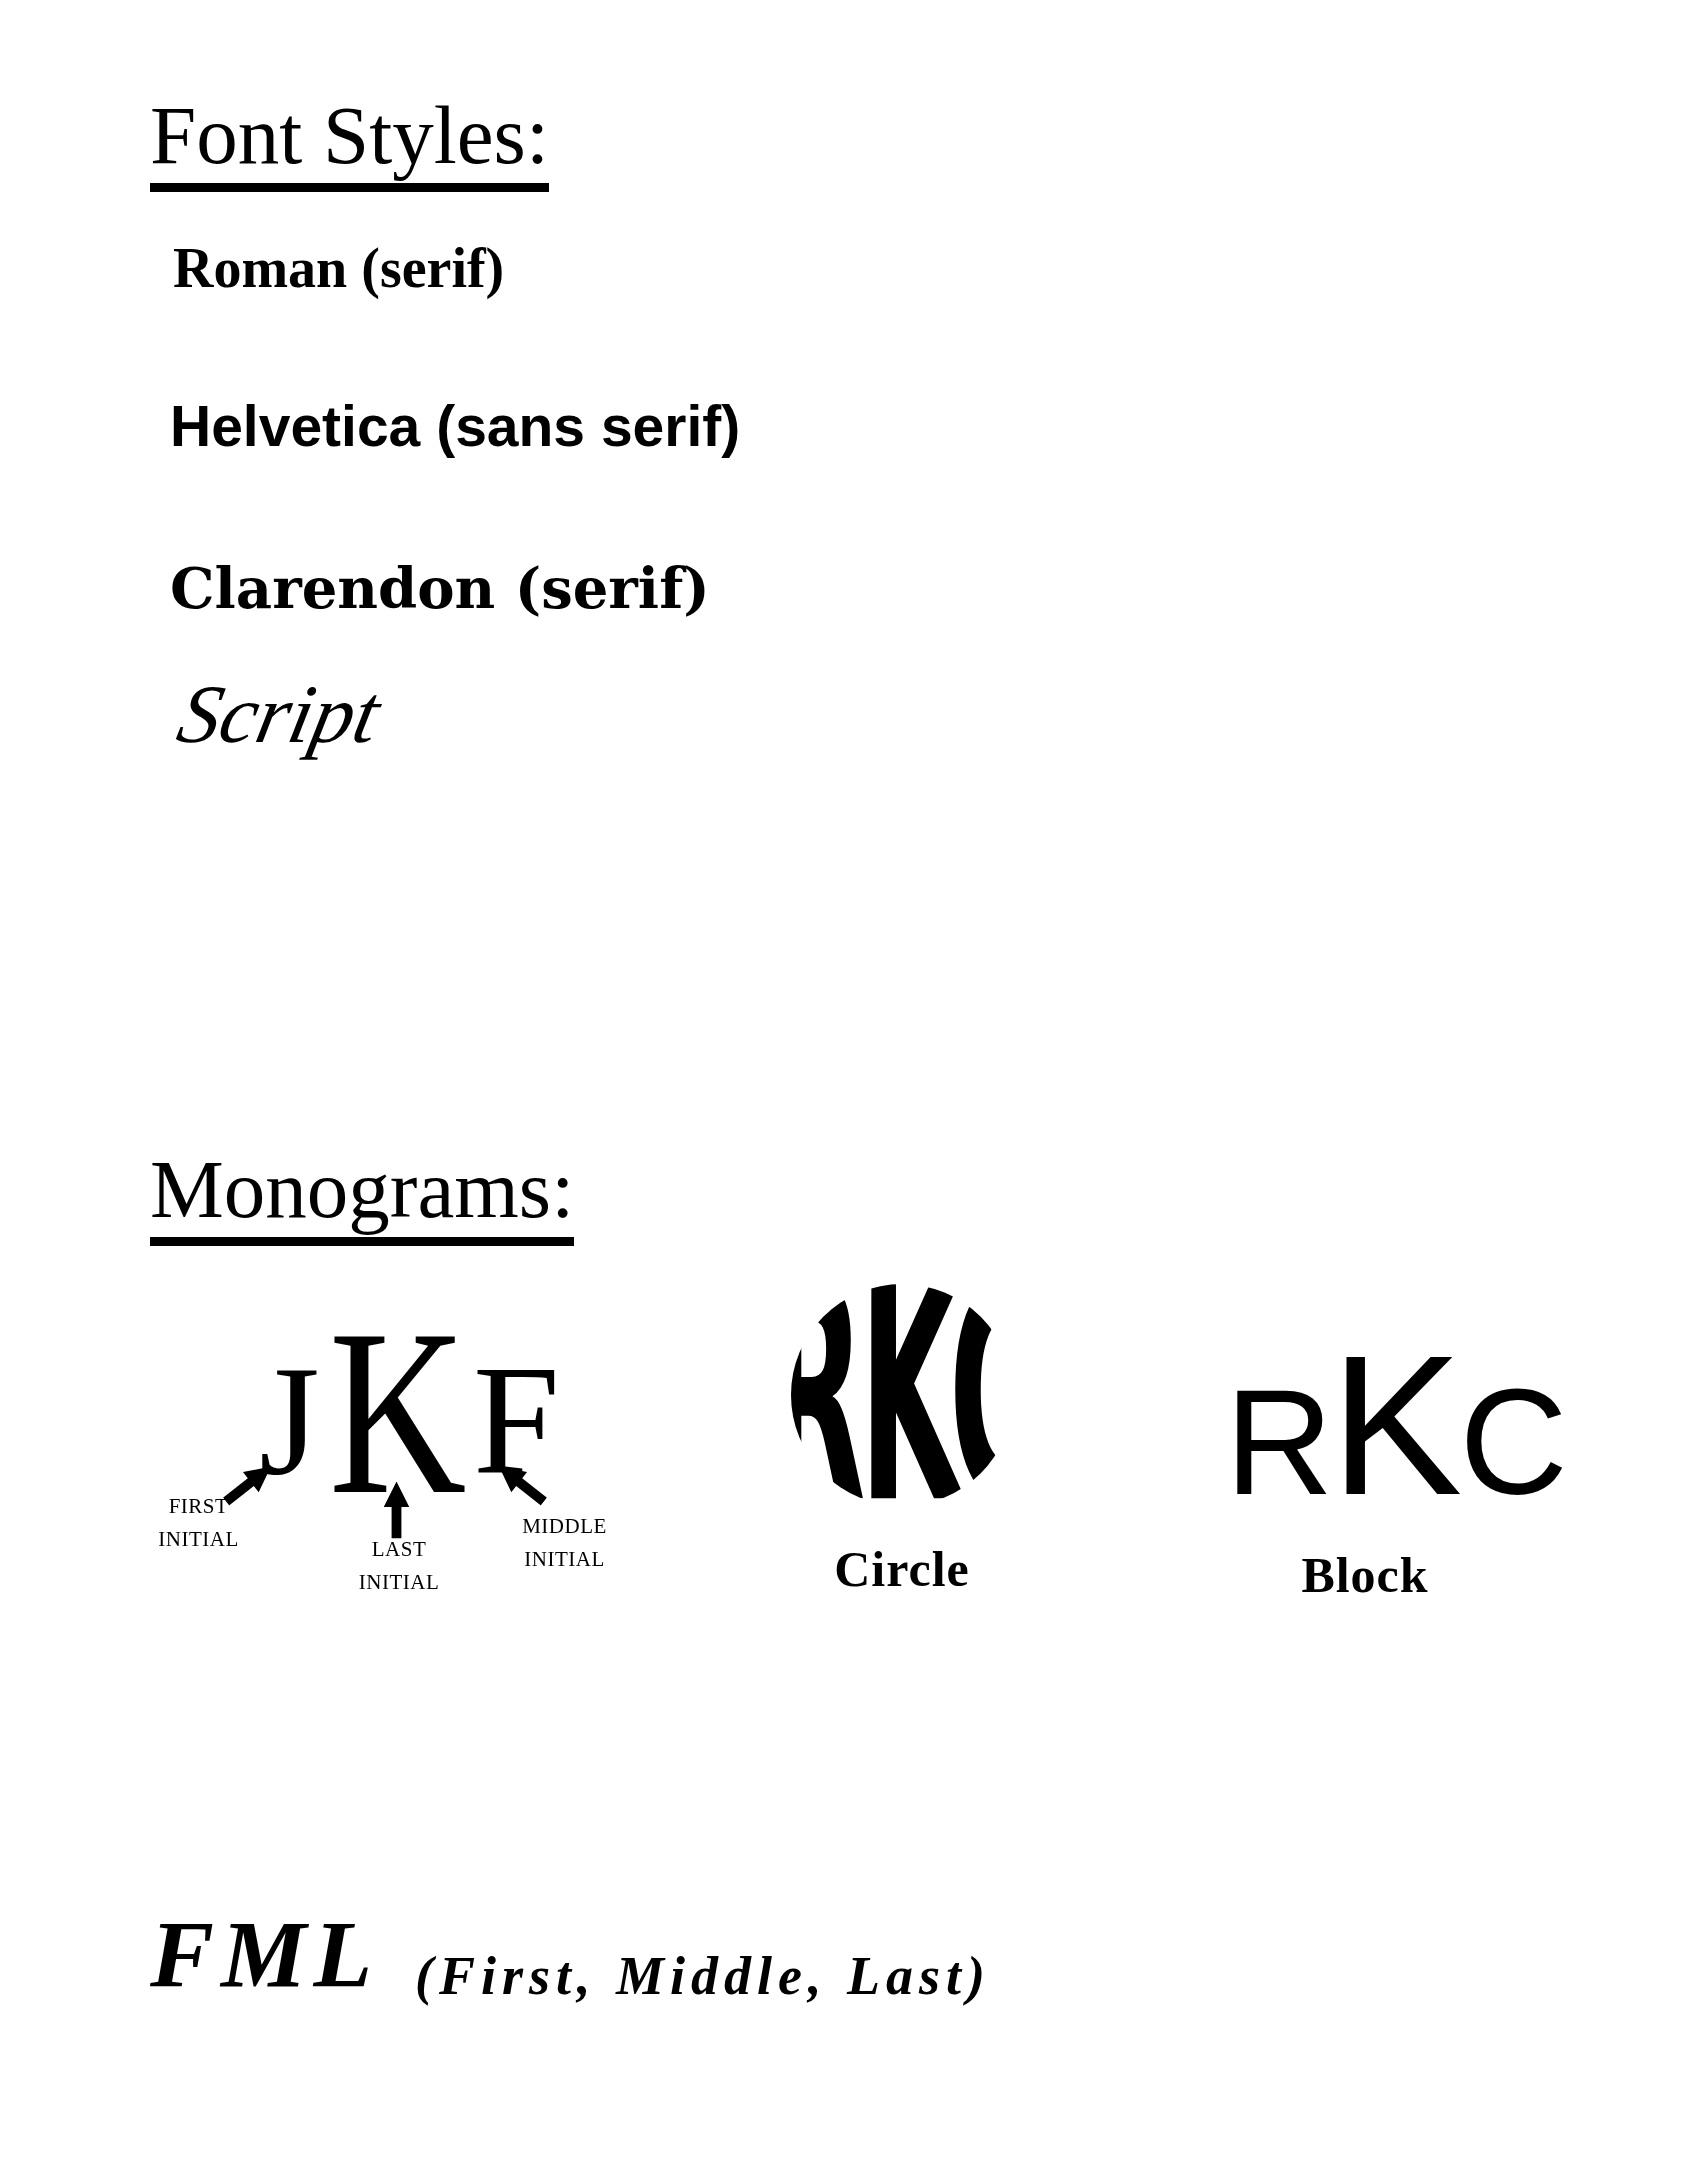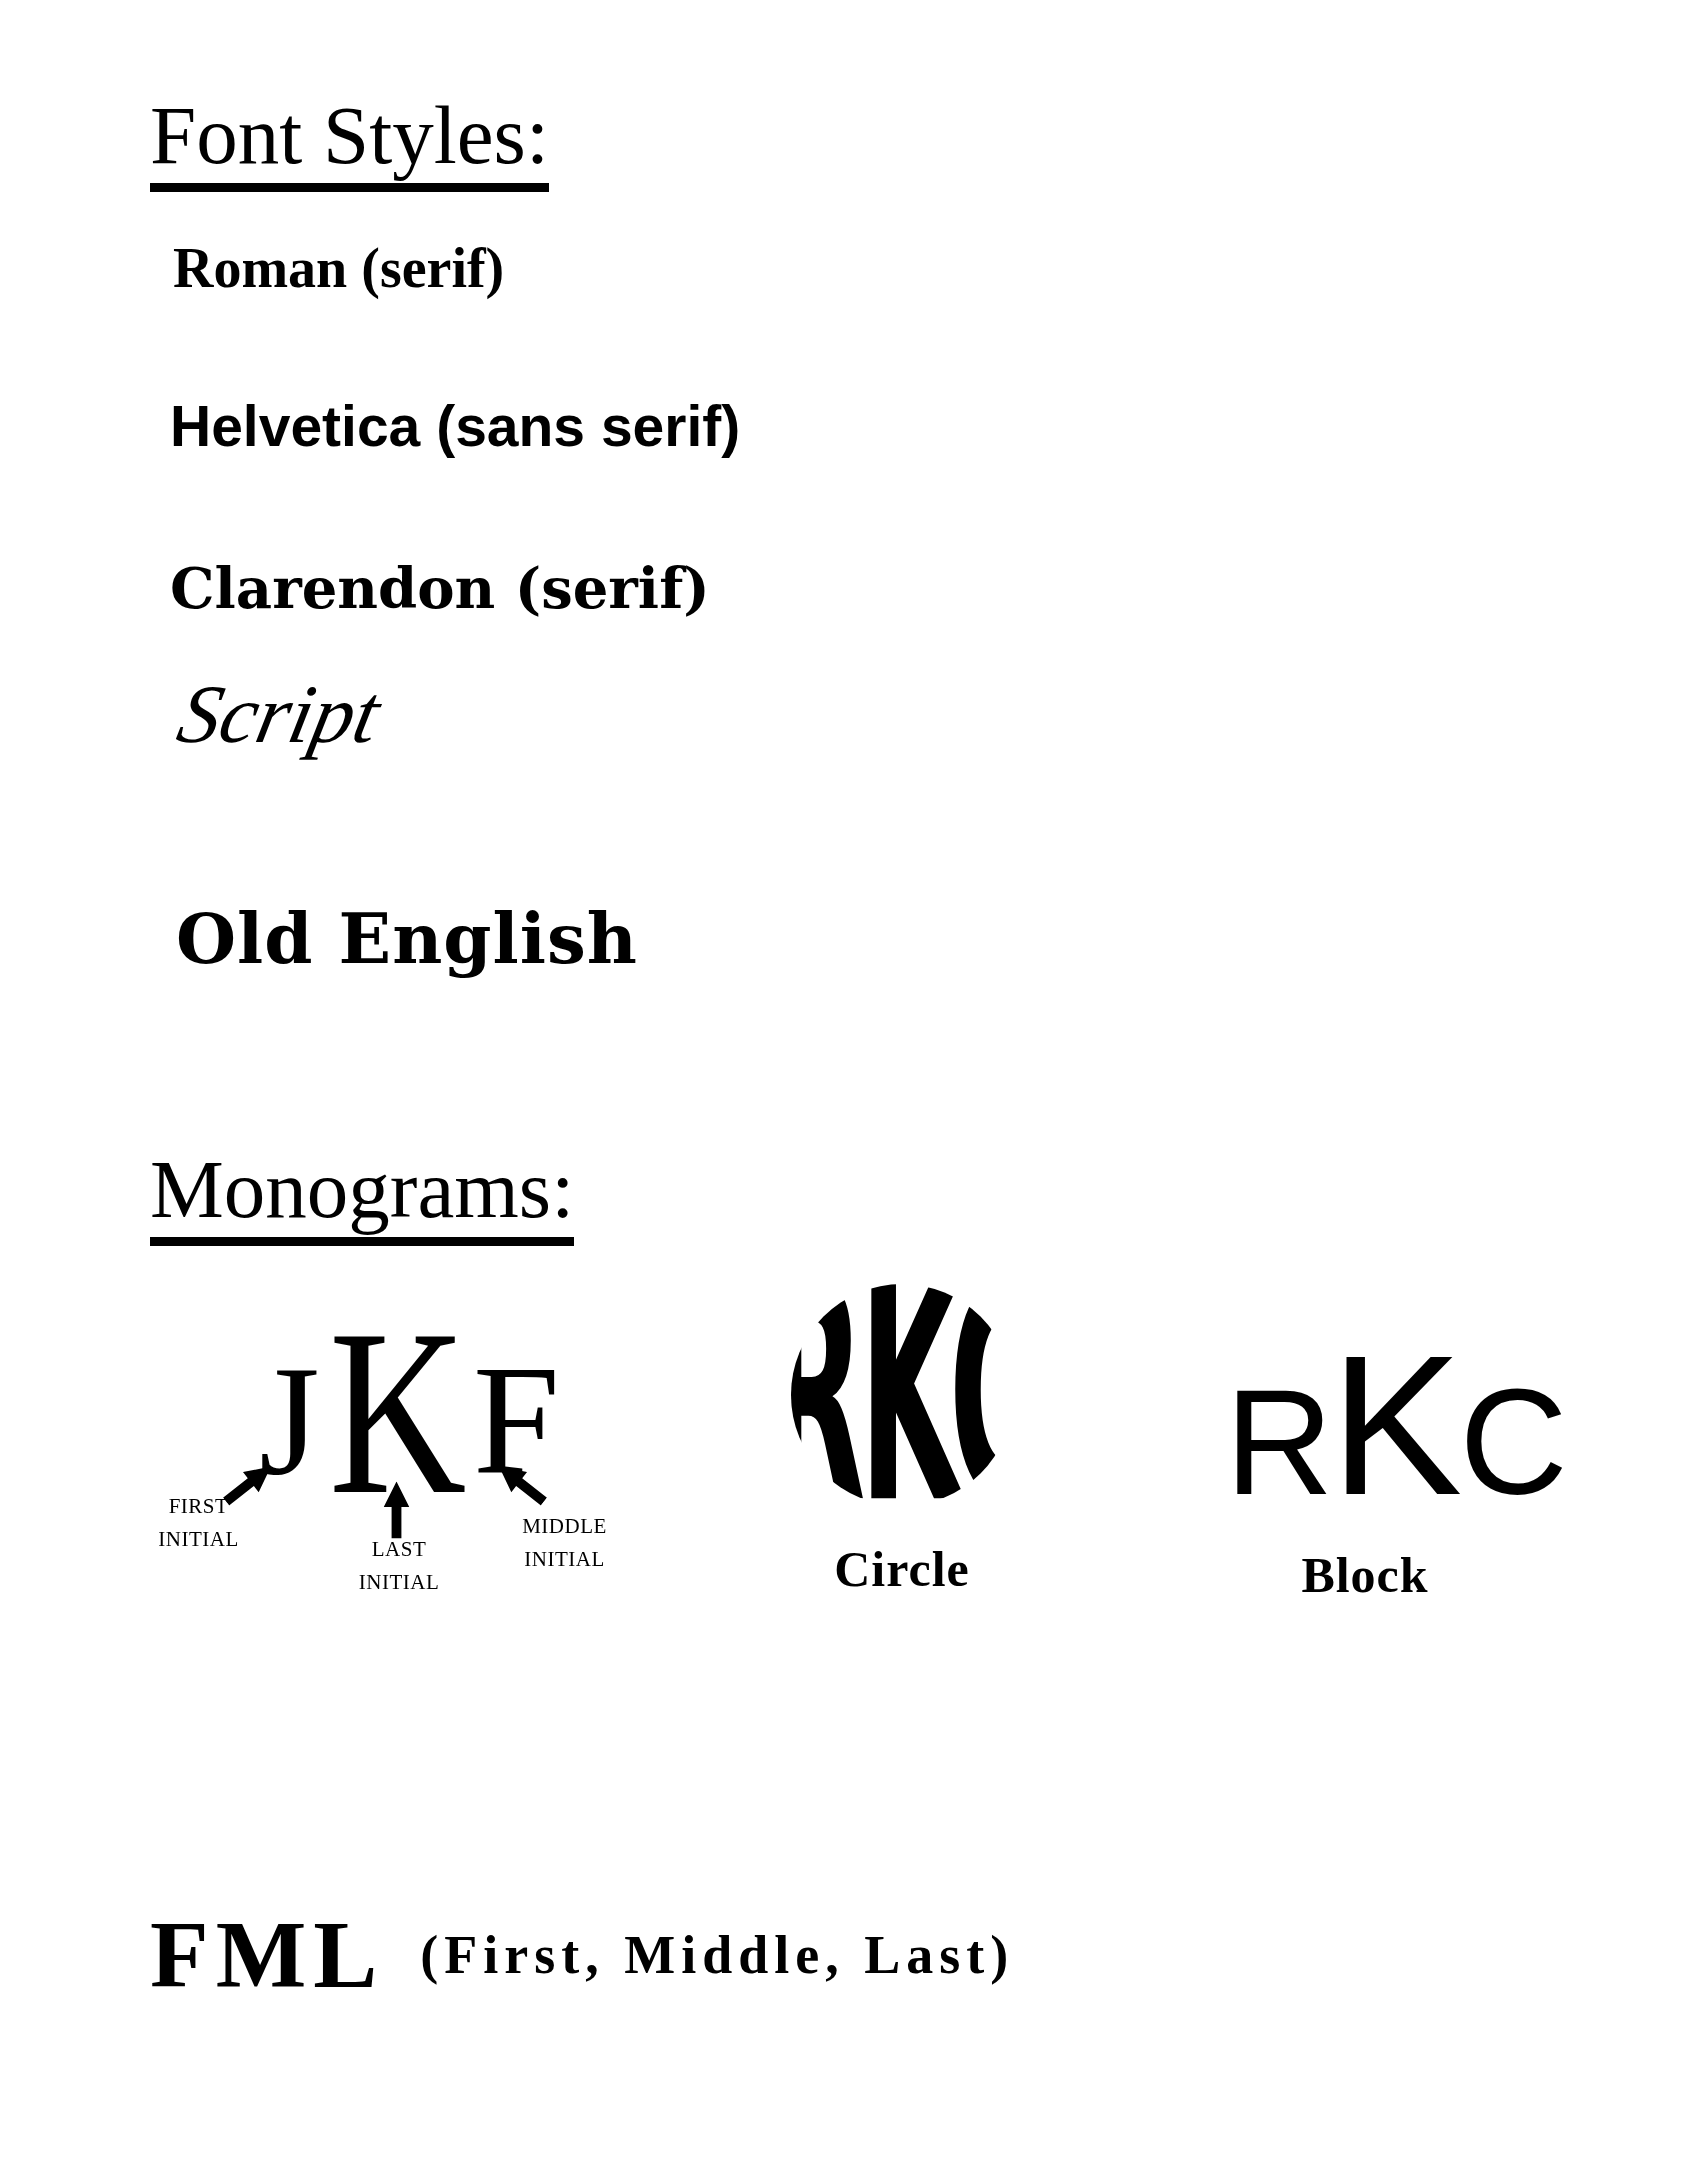--- a/index.html
+++ b/index.html
@@ -100,44 +100,44 @@
     line-height: 1;
   }
   #caption-circle { left: 791px;  top: 1544px; width: 222px; }
   #caption-block  { left: 1241px; top: 1550px; width: 248px; text-align: center; }
 
   
   .fml-row {
     position: absolute;
     left: 150px; top: 1907px;
     display: flex;
-    align-items: center;
+    align-items: flex-end;
     gap: 36px;
     line-height: 1;
     font-weight: bold;
+    font-style: italic;
   }
   .fml-code    { font-size: 96px; letter-spacing: 7px; }
   .fml-meaning { font-size: 54px; letter-spacing: 6px; }
 </style>
 </head>
 <body>
 
 <div class="page">
 
   <div class="abs heading" id="heading-font-styles">
     <span class="u">Font Styles:</span>
   </div>
 
   <div class="abs fs-roman">Roman (serif)</div>
   <div class="abs fs-helvetica">Helvetica (sans serif)</div>
   <div class="abs fs-clarendon">Clarendon (serif)</div>
   <div class="abs fs-script">
     <span>Script</span>
   </div>
-  <div class="abs fs-old-english">Old English</div>
 
   <div class="abs heading" id="heading-monograms">
     <span class="u">Monograms:</span>
   </div>
 
   <span class="jkf-letter jkf-j">J</span>
   <span class="jkf-letter jkf-k">K</span>
   <span class="jkf-letter jkf-f">F</span>
 
   <svg class="arrow arrow-first" viewBox="0 0 58 26">

